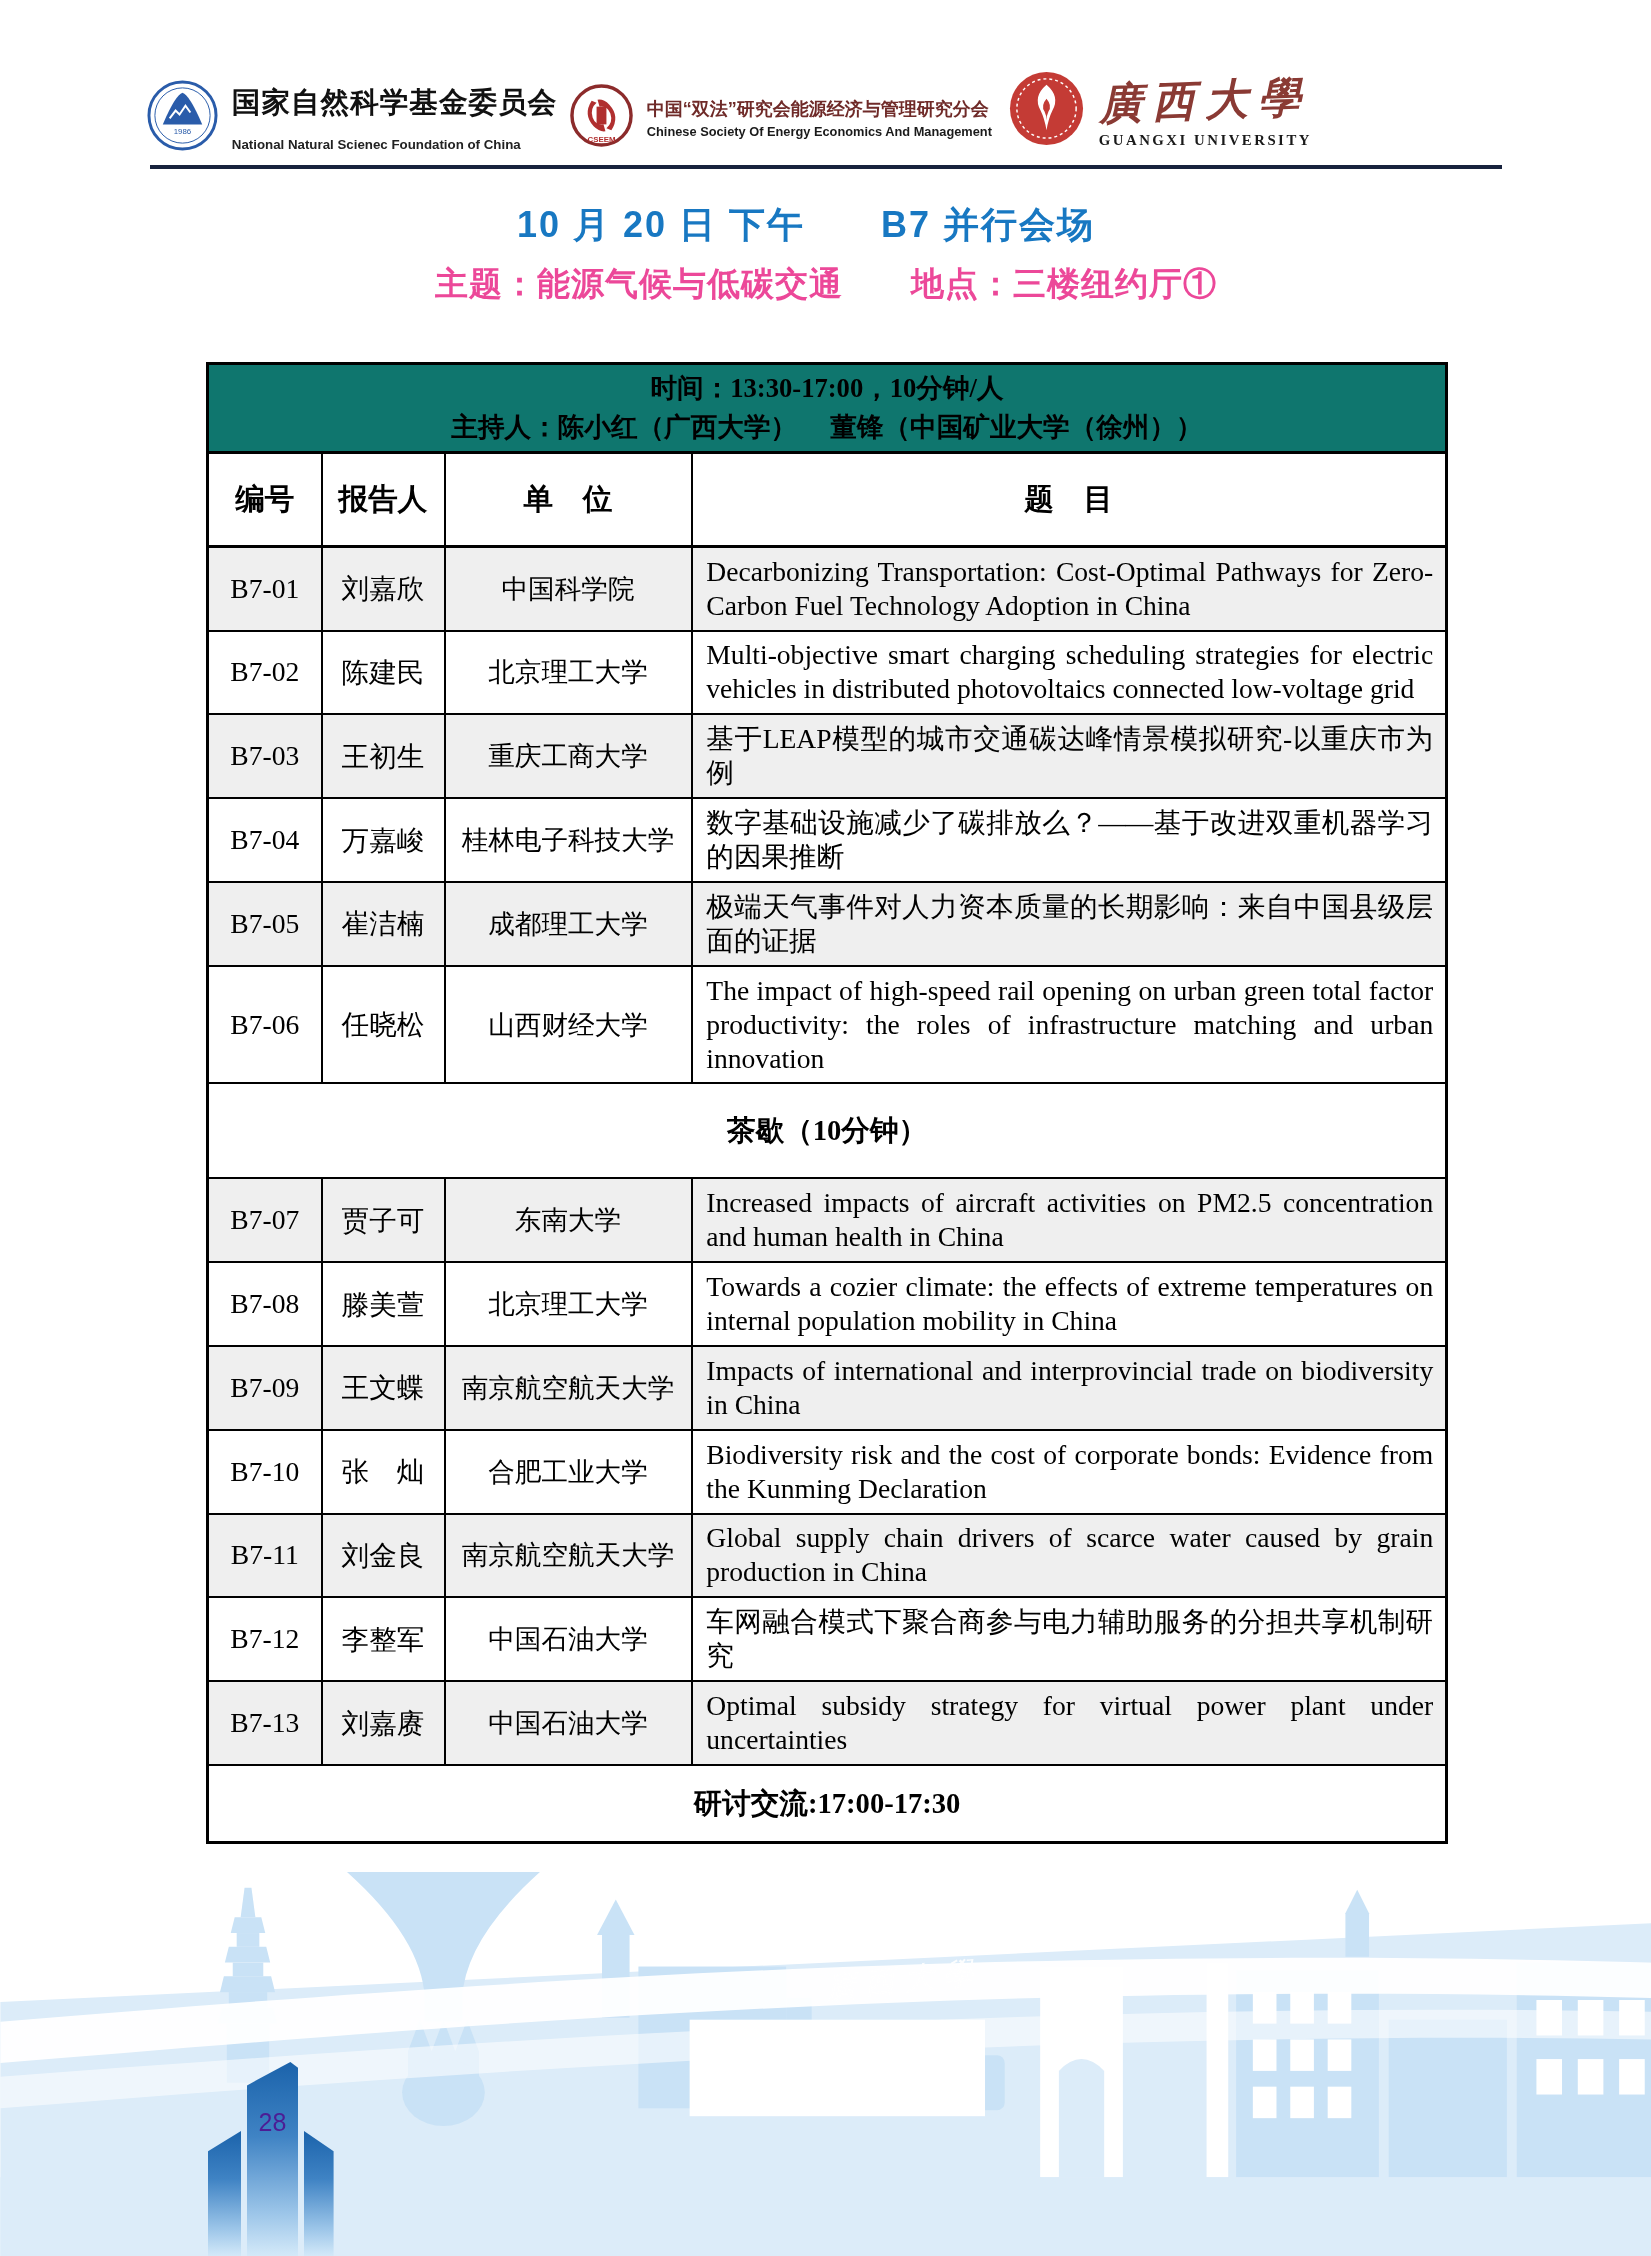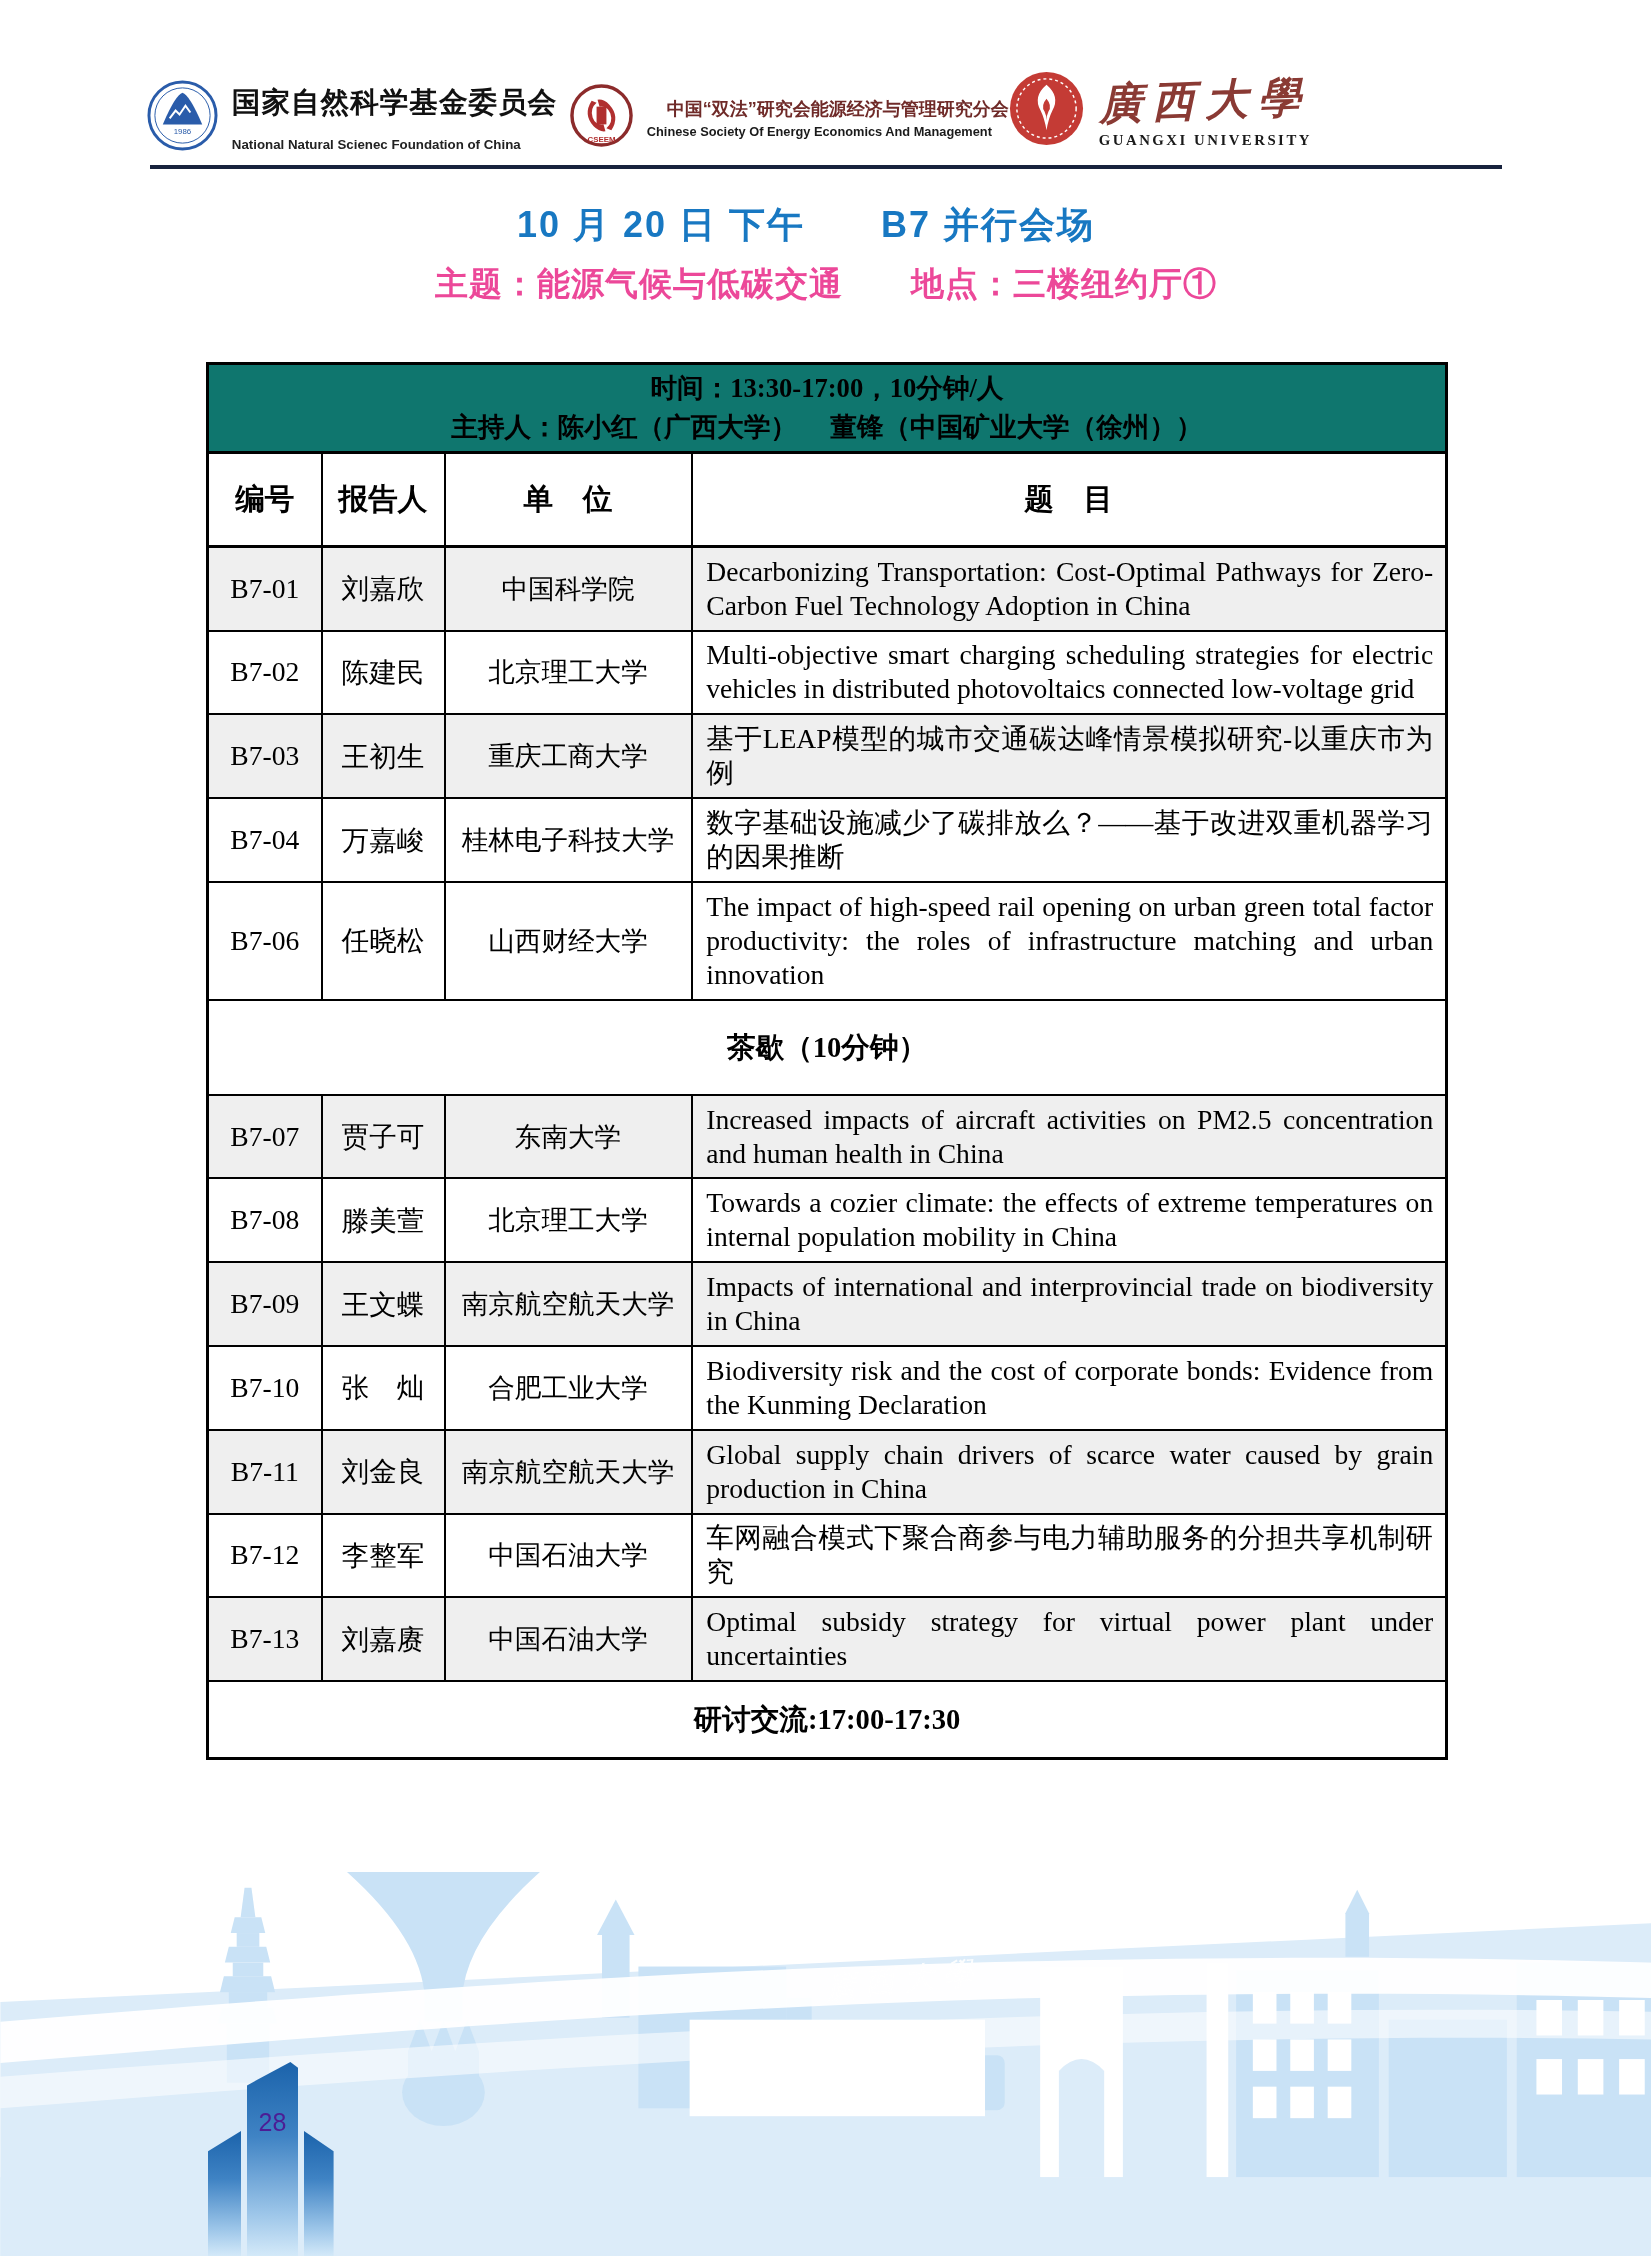--- a/index.html
+++ b/index.html
@@ -6,21 +6,21 @@
   .page{position:relative;width:1652px;height:2257px;background:#fff;overflow:hidden;
         font-family:"Liberation Serif",serif;color:#000;}
 
   
   .logo{position:absolute;display:flex;align-items:center;}
   .logo .txt{margin-left:12.8px;}
   .logo1{left:146px;top:79px;}
   .logo1 .cn{font-family:"Liberation Sans",sans-serif;font-weight:bold;font-size:28.6px;letter-spacing:1px;color:#111;}
   .logo1 .en{font-family:"Liberation Sans",sans-serif;font-weight:bold;font-size:13.3px;color:#222;margin-top:15px;}
   .logo2{left:569px;top:83px;}
-  .logo2 .cn{font-family:"Liberation Sans",sans-serif;font-weight:bold;font-size:18px;color:#6f2a28;margin-left:20px;}
+  .logo2 .cn{font-family:"Liberation Sans",sans-serif;font-weight:bold;font-size:18px;color:#6f2a28;}
   .logo2 .en{font-family:"Liberation Sans",sans-serif;font-weight:bold;font-size:12.8px;color:#1a1a1a;margin-top:3px;}
   .logo3{left:1007px;top:69px;}
   .logo3 .cn{font-family:"Liberation Serif",serif;font-style:italic;font-weight:bold;font-size:43px;
              letter-spacing:9.9px;color:#8a3a34;transform:rotate(-2deg);}
   .logo3 .en{font-family:"Liberation Serif",serif;font-weight:bold;font-size:14.8px;letter-spacing:2.5px;color:#1a1a1a;margin-top:2px;}
   .hdr-rule{position:absolute;left:150px;top:165px;width:1352px;height:3.9px;background:#18223d;}
 
   
   .session-title{position:absolute;left:0;top:201px;width:1612px;text-align:center;
     font-family:"Liberation Sans",sans-serif;font-weight:bold;font-size:36px;color:#1878c2;letter-spacing:2px;}
@@ -148,20 +148,26 @@
     <td class="c-id">B7-03</td>
     <td class="c-speaker">王初生</td>
     <td class="c-aff">重庆工商大学</td>
     <td class="c-title">基于LEAP模型的城市交通碳达峰情景模拟研究-以重庆市为例</td>
   </tr>
         <tr class="datarow">
     <td class="c-id">B7-04</td>
     <td class="c-speaker">万嘉峻</td>
     <td class="c-aff">桂林电子科技大学</td>
     <td class="c-title">数字基础设施减少了碳排放么？——基于改进双重机器学习的因果推断</td>
+  </tr>
+        <tr class="datarow shaded">
+    <td class="c-id">B7-05</td>
+    <td class="c-speaker">崔洁楠</td>
+    <td class="c-aff">成都理工大学</td>
+    <td class="c-title">极端天气事件对人力资本质量的长期影响：来自中国县级层面的证据</td>
   </tr>
         <tr class="datarow">
     <td class="c-id">B7-06</td>
     <td class="c-speaker">任晓松</td>
     <td class="c-aff">山西财经大学</td>
     <td class="c-title">The impact of high-speed rail opening on urban green total factor productivity: the roles of infrastructure matching and urban innovation</td>
   </tr>
       </tbody>
     <tbody>
       <tr class="breakrow">

